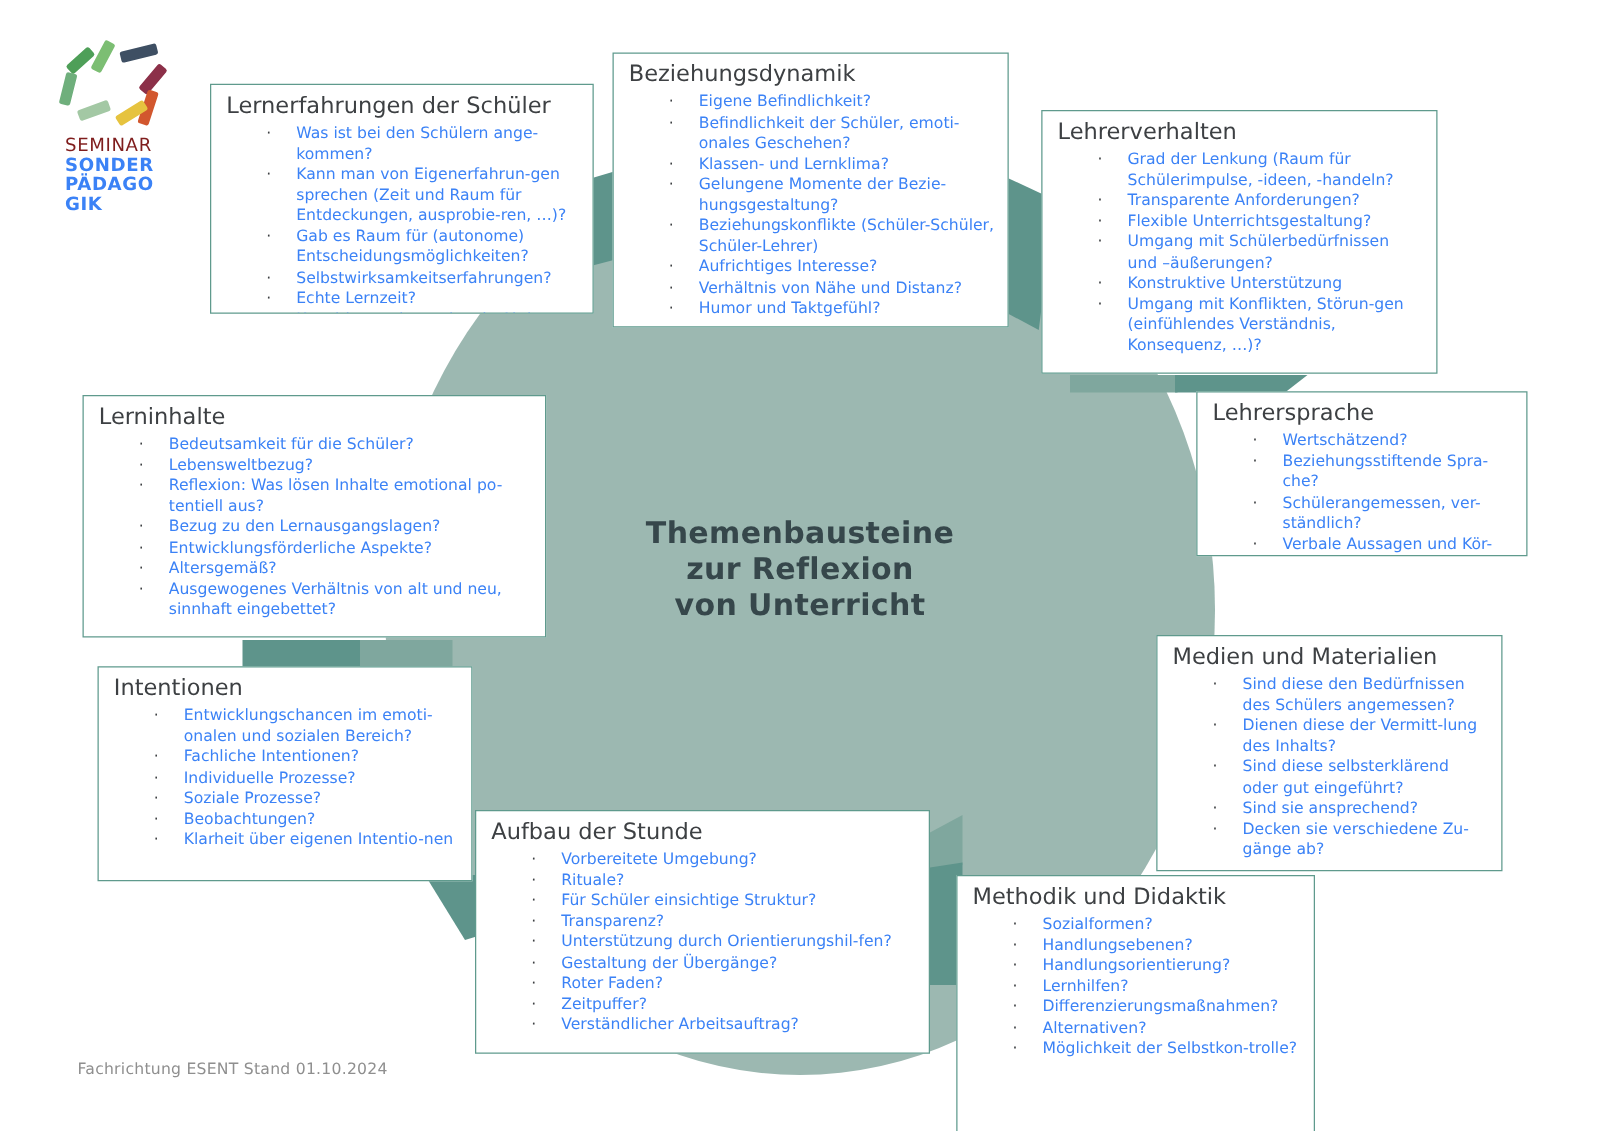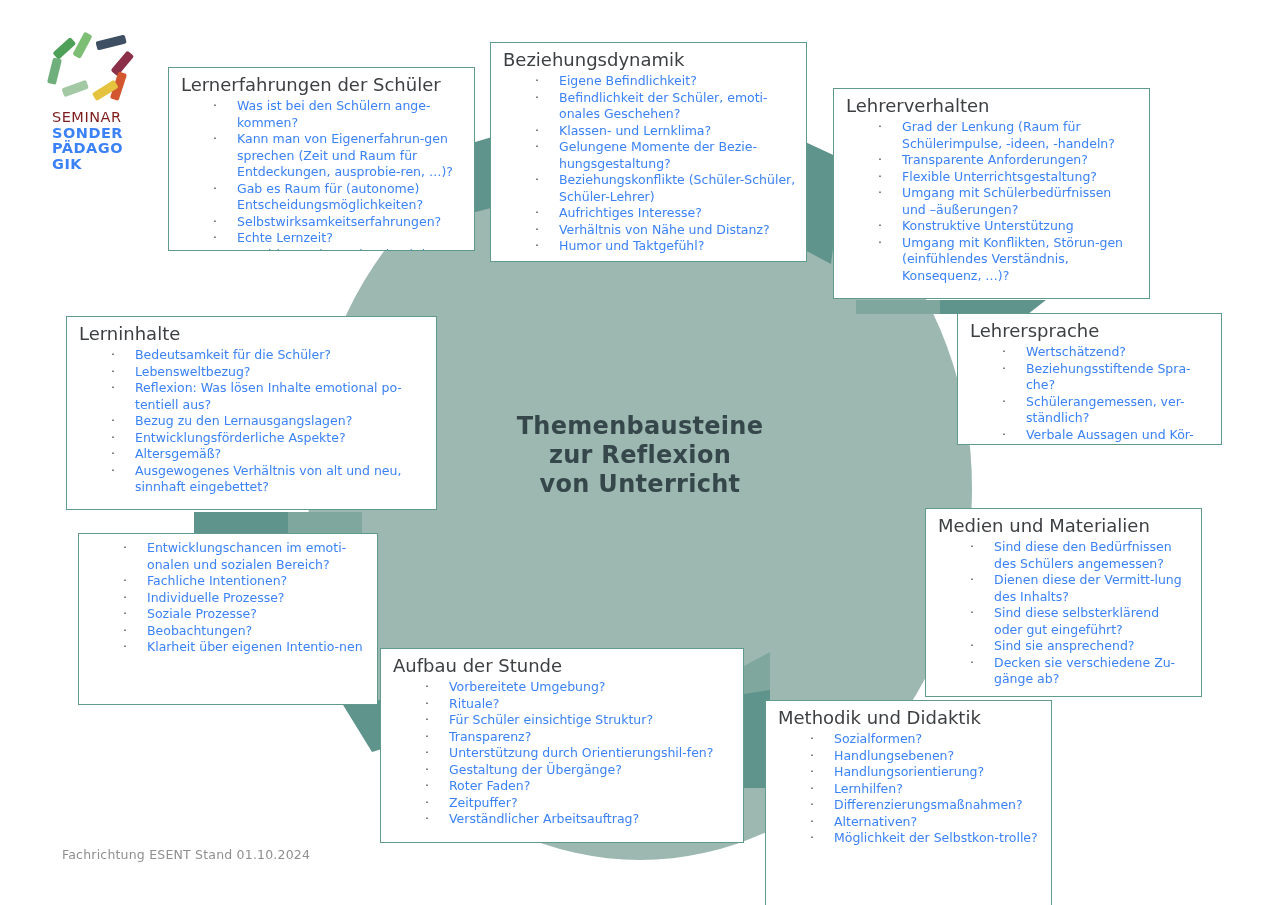--- a/index.html
+++ b/index.html
@@ -156,20 +156,21 @@
         <li>Für Schüler einsichtige Struktur?</li>
         <li>Transparenz?</li>
         <li>Unterstützung durch Orientierungshil-fen?</li>
         <li>Gestaltung der Übergänge?</li>
         <li>Roter Faden?</li>
         <li>Zeitpuffer?</li>
         <li>Verständlicher Arbeitsauftrag?</li>
       </ul>
     </div>
     <div class="box" style="left: 78px; top: 533px; width: 300px; height: 172px;">
+      <div class="box-title">Intentionen</div>
       <ul>
         <li>Entwicklungschancen im emoti-onalen und sozialen Bereich?</li>
         <li>Fachliche Intentionen?</li>
         <li>Individuelle Prozesse?</li>
         <li>Soziale Prozesse?</li>
         <li>Beobachtungen?</li>
         <li>Klarheit über eigenen Intentio-nen</li>
       </ul>
     </div>
     <div class="box" style="left: 66px; top: 316px; width: 371px; height: 194px;">

